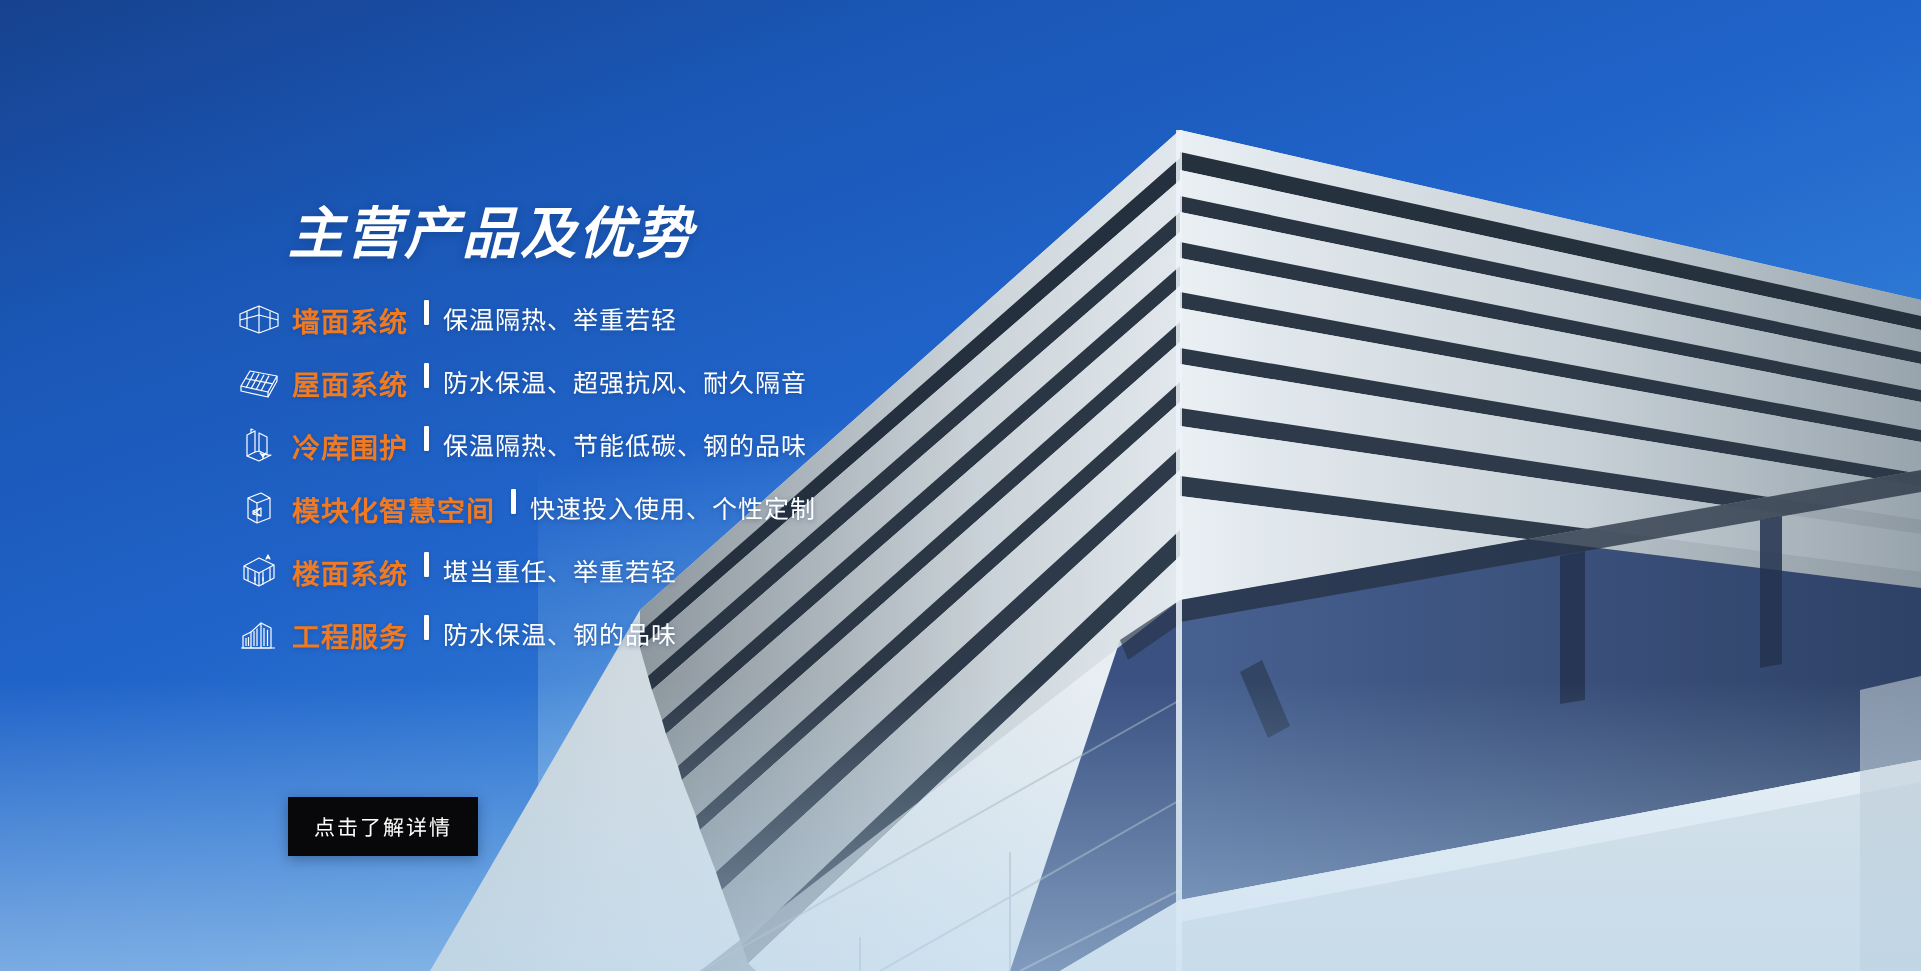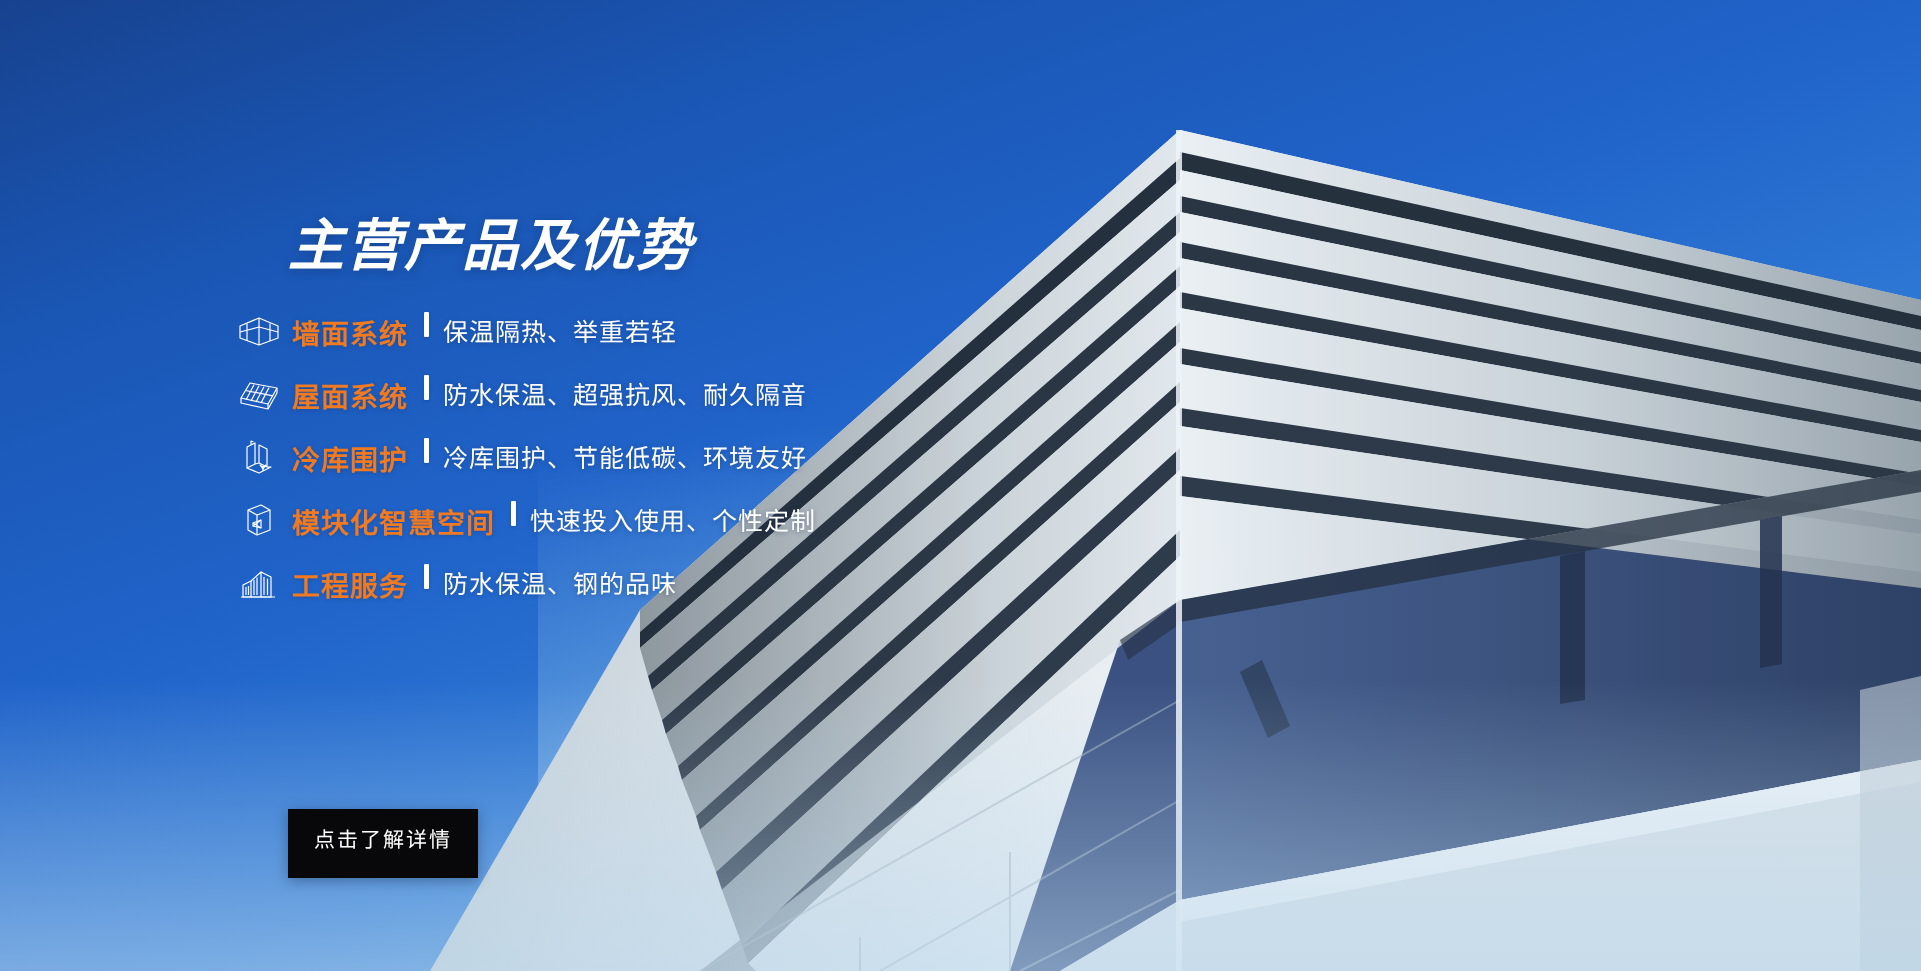--- a/index.html
+++ b/index.html
@@ -27,21 +27,21 @@
     position:absolute;left:0;bottom:0;width:100%;height:30%;
     background:linear-gradient(to top, rgba(186,216,238,.55), rgba(186,216,238,0));
   }
 
   
   .tower{position:absolute;left:0;top:0;width:100%;height:100%;}
   .tower svg{position:absolute;left:0;top:0;width:1921px;height:971px;display:block;}
 
   
   .content{
-    position:absolute;left:0;top:12px;width:1100px;height:960px;
+    position:absolute;left:0;top:0;width:1100px;height:960px;
     z-index:5;
   }
   .title{
     position:absolute;left:288px;top:206px;
     color:#ffffff;
     font-size:56px;line-height:1;
     font-weight:bold;font-style:italic;
     letter-spacing:2px;
     white-space:nowrap;
     text-shadow:0 2px 10px rgba(10,40,90,.35);
@@ -83,21 +83,21 @@
     text-shadow:0 1px 5px rgba(20,50,100,.45);
     font-family:"DejaVu Sans","Liberation Sans",sans-serif;
   }
 
   .cta{
     position:absolute;left:288px;top:797px;
     background:#08080a;
     color:#ffffff;
     font-size:21px;
     letter-spacing:2px;
-    padding:14px 26px 25px 26px;
+    padding:14px 26px 15px 26px;
     border:0;
     cursor:pointer;
     font-family:Liberation Serif, serif;
     box-shadow:0 3px 12px rgba(8,20,45,.35);
   }
 </style>
 </head>
 <body>
 
 <div class="banner">
@@ -273,38 +273,53 @@
             <path d="M22 6 L30 10 L30 28 L22 24 Z"></path>
             <path d="M10 29 L22 34 L34 28 L30 28"></path>
             <path d="M18 25 L22 24"></path>
             <path d="M14 5.8 L14 2 L16.5 3"></path>
             <path d="M23 26 L26 30 L29 26 L26 28 Z"></path>
             <path d="M26 28 L26 32"></path>
           </svg>
         </span>
         <span class="pname">冷库围护</span>
         <span class="bar"></span>
-        <span class="desc">冷库围护、节能低碳、环境友好</span>
+        <span class="desc">保温隔热、节能低碳、钢的品味</span>
       </div>
 
       <div class="row">
         <span class="ico">
           <svg width="44" height="38" viewBox="0 0 44 38" fill="none" stroke="#ffffff" stroke-width="1.2" stroke-linejoin="round">
             <path d="M11 8 L24 3 L33 8 L33 28 L20 33 L11 28 Z"></path>
             <path d="M11 8 L20 13 L20 33"></path>
             <path d="M20 13 L33 8"></path>
             <path d="M16 21 L24 18 L24 26 L16 24 Z"></path>
             <path d="M16 21 L24 26 M24 18 L16 24"></path>
           </svg>
         </span>
         <span class="pname">模块化智慧空间</span>
         <span class="bar"></span>
         <span class="desc">快速投入使用、个性定制</span>
       </div>
 
+      <div class="row">
+        <span class="ico">
+          <svg width="44" height="38" viewBox="0 0 44 38" fill="none" stroke="#ffffff" stroke-width="1.2" stroke-linejoin="round">
+            <path d="M7 13 L22 5 L37 12 L37 25 L22 33 L7 26 Z"></path>
+            <path d="M7 13 L22 20 L37 12"></path>
+            <path d="M22 20 L22 33"></path>
+            <path d="M11 15 L11 28 M18 18.4 L18 31.5 M26 18.4 L26 31.5 M33 14.6 L33 27.6"></path>
+            <path d="M29 6 L31 2 L33 6 L31 4.6 Z"></path>
+            <path d="M18 24 L18 28 M26 24 L26 28"></path>
+          </svg>
+        </span>
+        <span class="pname">楼面系统</span>
+        <span class="bar"></span>
+        <span class="desc">堪当重任、举重若轻</span>
+      </div>
 
       <div class="row">
         <span class="ico">
           <svg width="44" height="38" viewBox="0 0 44 38" fill="none" stroke="#ffffff" stroke-width="1.2" stroke-linejoin="round">
             <path d="M6 20 L14 16 L14 32 L6 32 Z"></path>
             <path d="M14 16 L24 7 L24 32 L14 32"></path>
             <path d="M24 7 L34 12 L34 32 L24 32"></path>
             <path d="M9 22 L9 30 M11.5 21 L11.5 30"></path>
             <path d="M17 15 L17 30 M20 12.6 L20 30"></path>
             <path d="M27 12 L27 30 M30.5 13.8 L30.5 30"></path>

